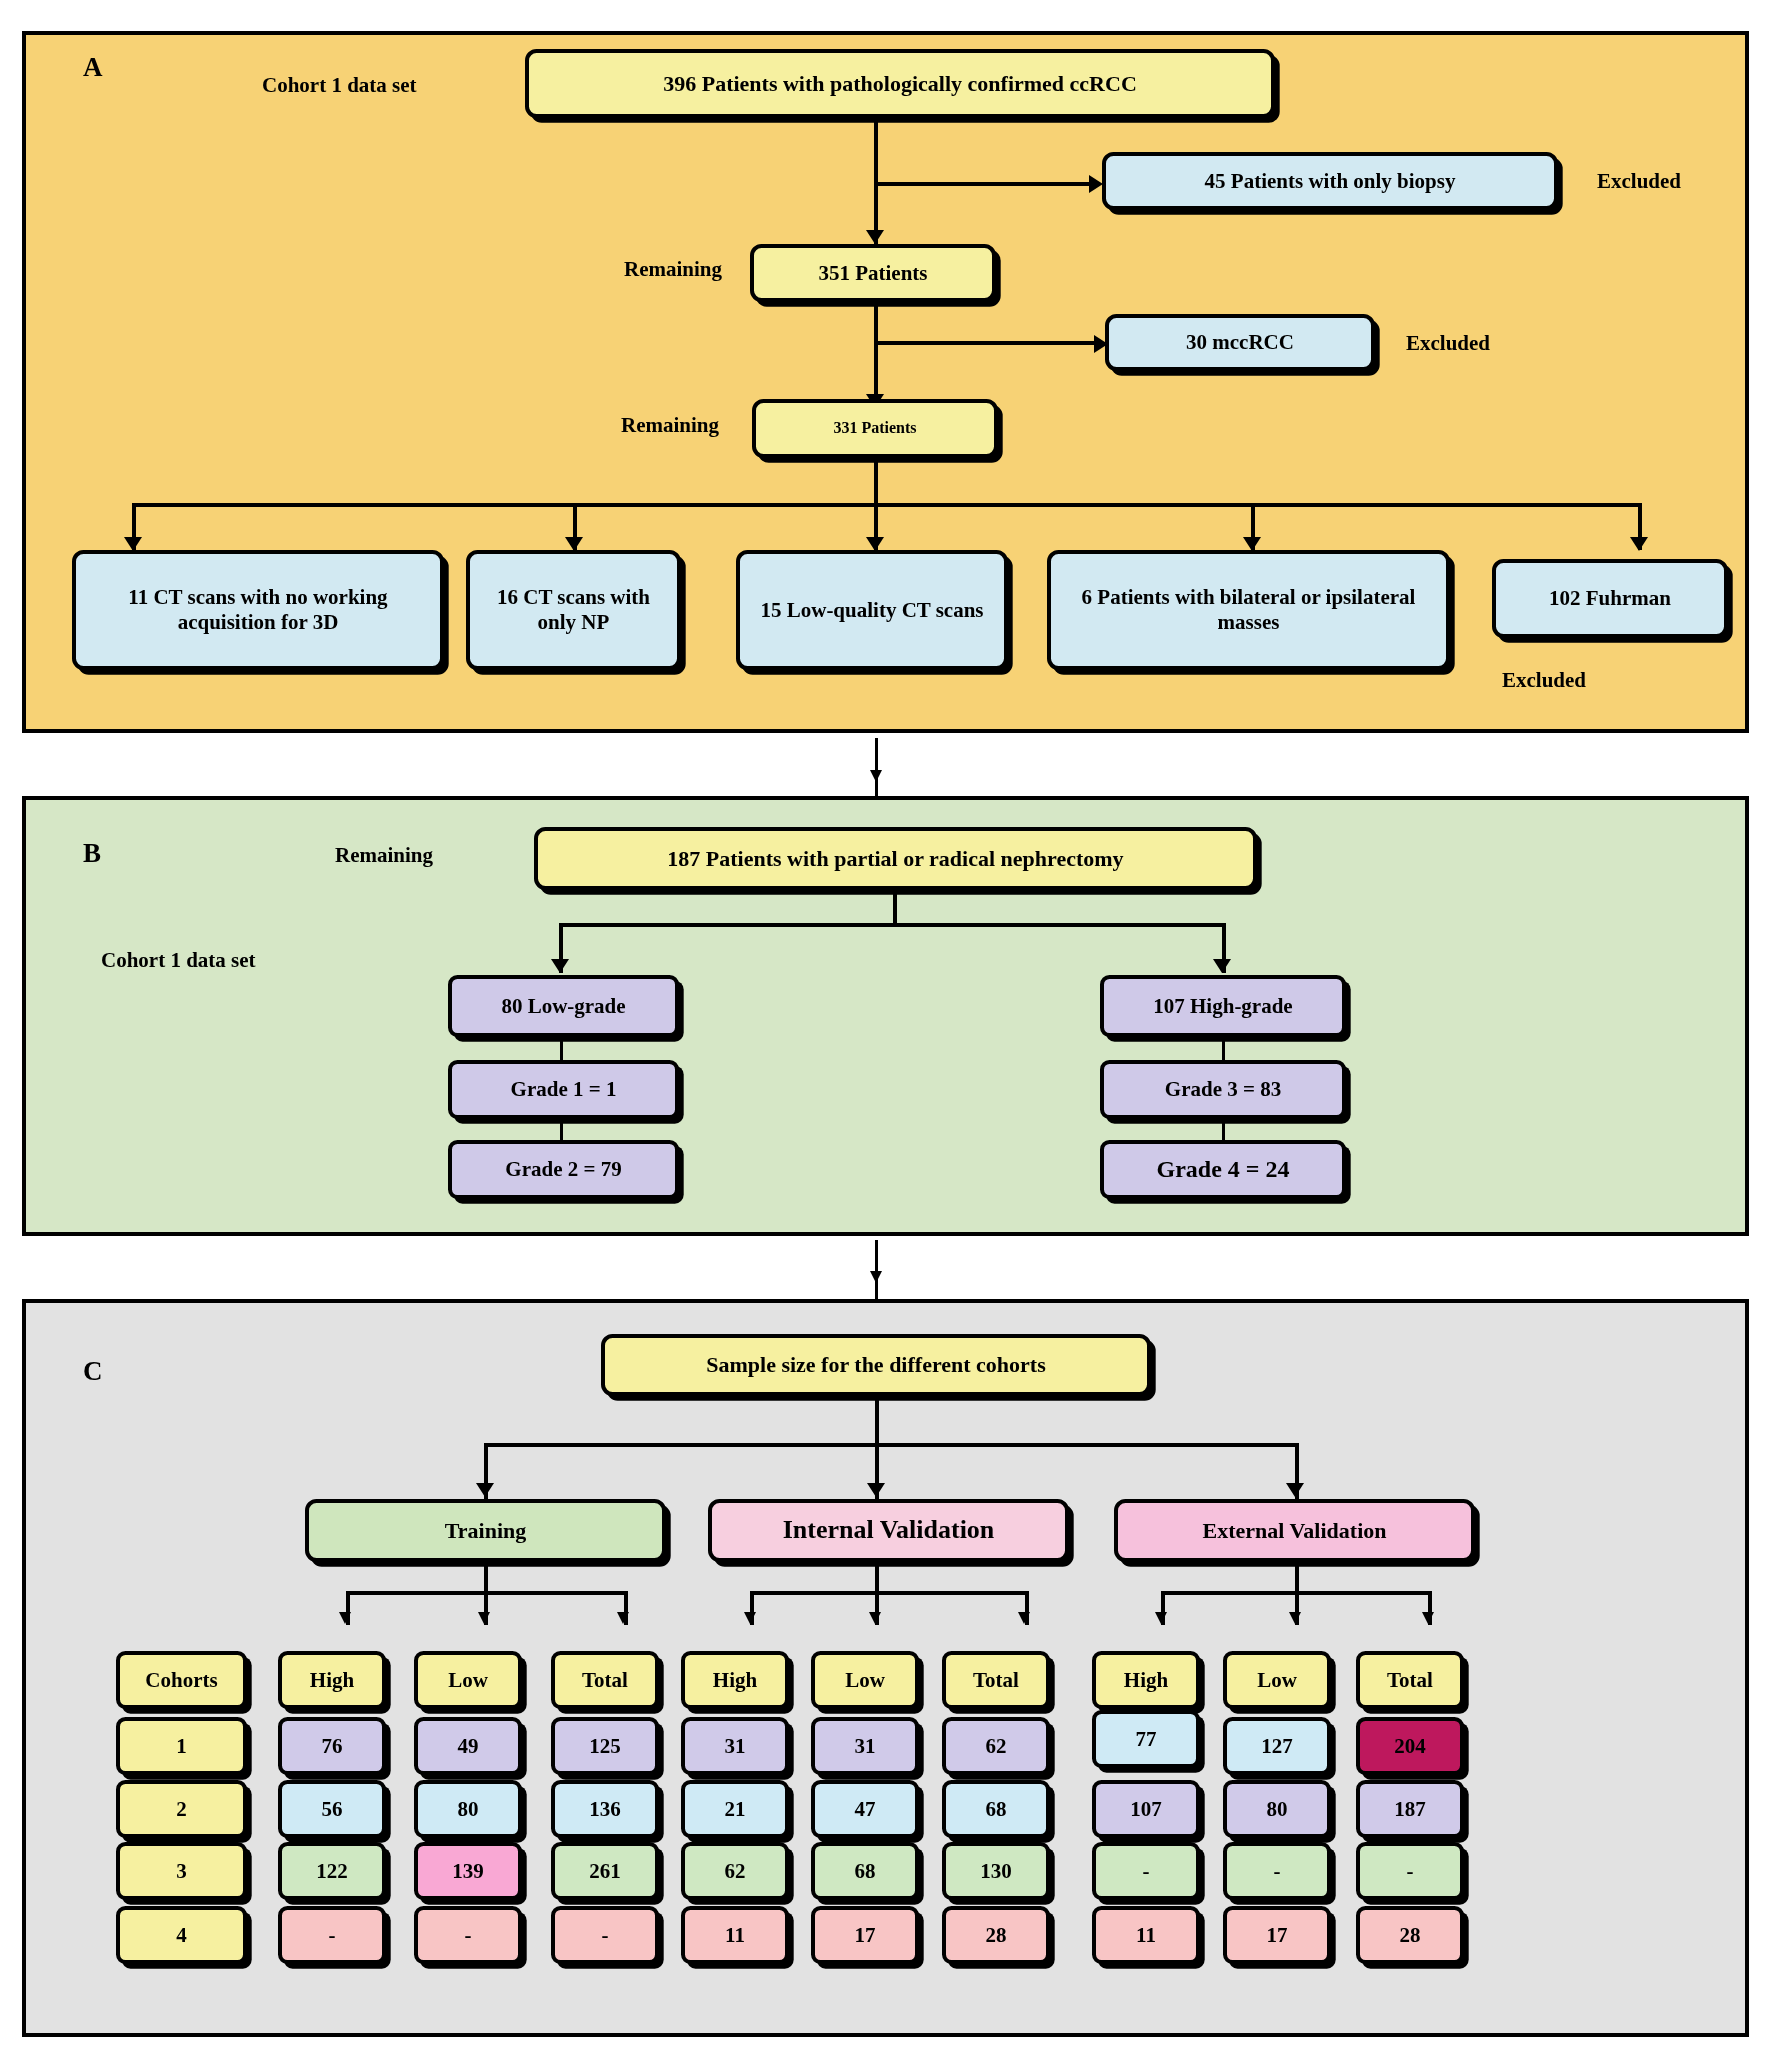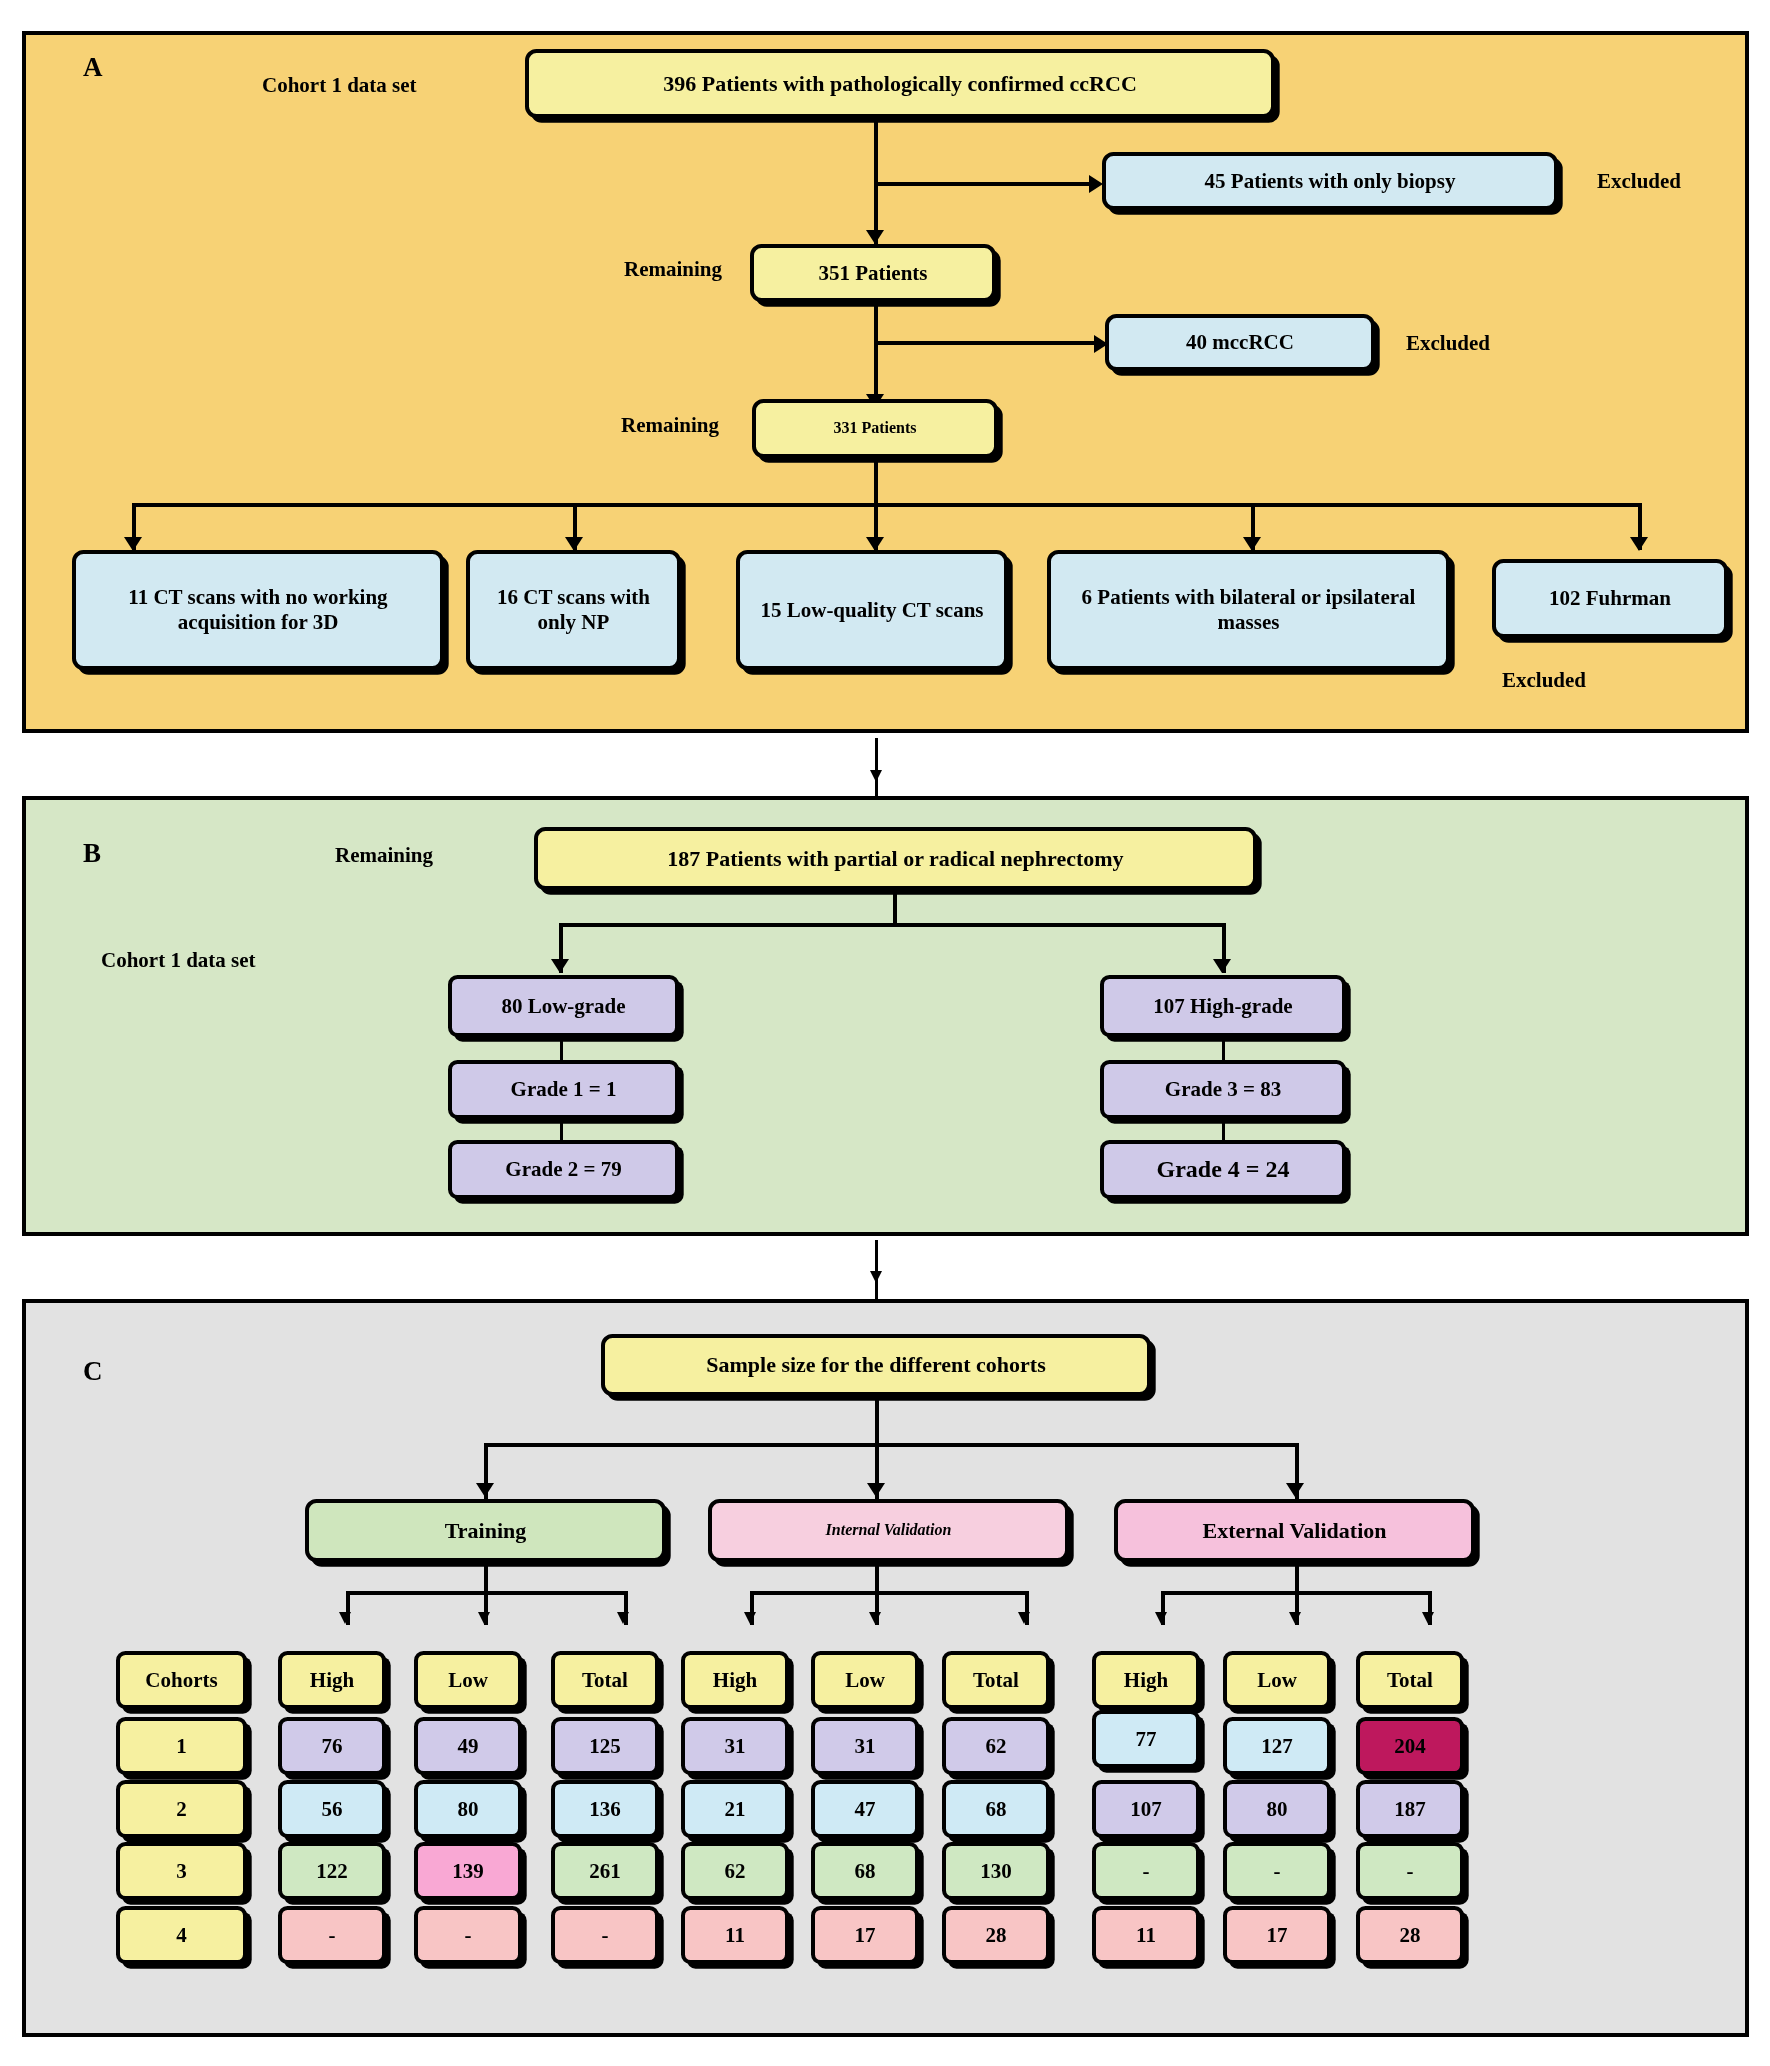--- a/index.html
+++ b/index.html
@@ -108,21 +108,21 @@
   <div class="label" style="left:1597px; top:169px;">Excluded</div>
 
   <div class="label" style="left:624px; top:257px;">Remaining</div>
   <div class="node n-yellow" style="left:750px; top:244px; width:246px; height:58px; font-size:21px;">351 Patients</div>
 
   <div class="vline" style="left:874px; top:302px; height:105px;"></div>
   <div class="hline" style="left:874px; top:341px; width:220px;"></div>
   <div class="arrowright" style="left:1094px; top:335px;"></div>
   <div class="arrowdown" style="left:866px; top:394px;"></div>
 
-  <div class="node n-blue" style="left:1105px; top:314px; width:270px; height:57px; font-size:21px;">40 mccRCC</div>
+  <div class="node n-blue" style="left:1105px; top:314px; width:270px; height:57px; font-size:21px;">30 mccRCC</div>
   <div class="label" style="left:1406px; top:331px;">Excluded</div>
 
   <div class="label" style="left:621px; top:413px;">Remaining</div>
   <div class="node n-yellow" style="left:752px; top:399px; width:246px; height:59px; font-size:16px;">331 Patients</div>
 
   <div class="vline" style="left:874px; top:458px; height:48px;"></div>
   <div class="hline" style="left:132px; top:503px; width:1506px;"></div>
 
   <div class="vline" style="left:132px; top:503px; height:47px;"></div>
   <div class="arrowdown" style="left:124px; top:537px;"></div>
@@ -185,21 +185,21 @@
   <div class="vline" style="left:875px; top:1396px; height:50px;"></div>
   <div class="hline" style="left:484px; top:1443px; width:811px;"></div>
   <div class="vline" style="left:484px; top:1443px; height:57px;"></div>
   <div class="arrowdown" style="left:476px; top:1483px;"></div>
   <div class="vline" style="left:875px; top:1443px; height:57px;"></div>
   <div class="arrowdown" style="left:867px; top:1483px;"></div>
   <div class="vline" style="left:1295px; top:1443px; height:57px;"></div>
   <div class="arrowdown" style="left:1286px; top:1483px;"></div>
 
   <div class="node n-green" style="left:305px; top:1499px; width:361px; height:63px; font-size:22px;">Training</div>
-  <div class="node n-pink" style="left:708px; top:1499px; width:361px; height:63px; font-size:16px;font-style:italic;">Internal Validation</div>
+  <div class="node n-pink" style="left:708px; top:1499px; width:361px; height:63px; font-size:26px;">Internal Validation</div>
   <div class="node n-pink2" style="left:1114px; top:1499px; width:361px; height:63px; font-size:22px;">External Validation</div>
 
   <div class="vline" style="left:484px; top:1561px; height:32px;"></div>
   <div class="hline" style="left:346px; top:1591px; width:282px;"></div>
   <div class="vline" style="left:346px; top:1591px; height:34px;"></div>
   <div class="arrowdown sm" style="left:339px; top:1612px;"></div>
   <div class="vline" style="left:484px; top:1591px; height:34px;"></div>
   <div class="arrowdown sm" style="left:478px; top:1612px;"></div>
   <div class="vline" style="left:624px; top:1591px; height:34px;"></div>
   <div class="arrowdown sm" style="left:617px; top:1612px;"></div>

